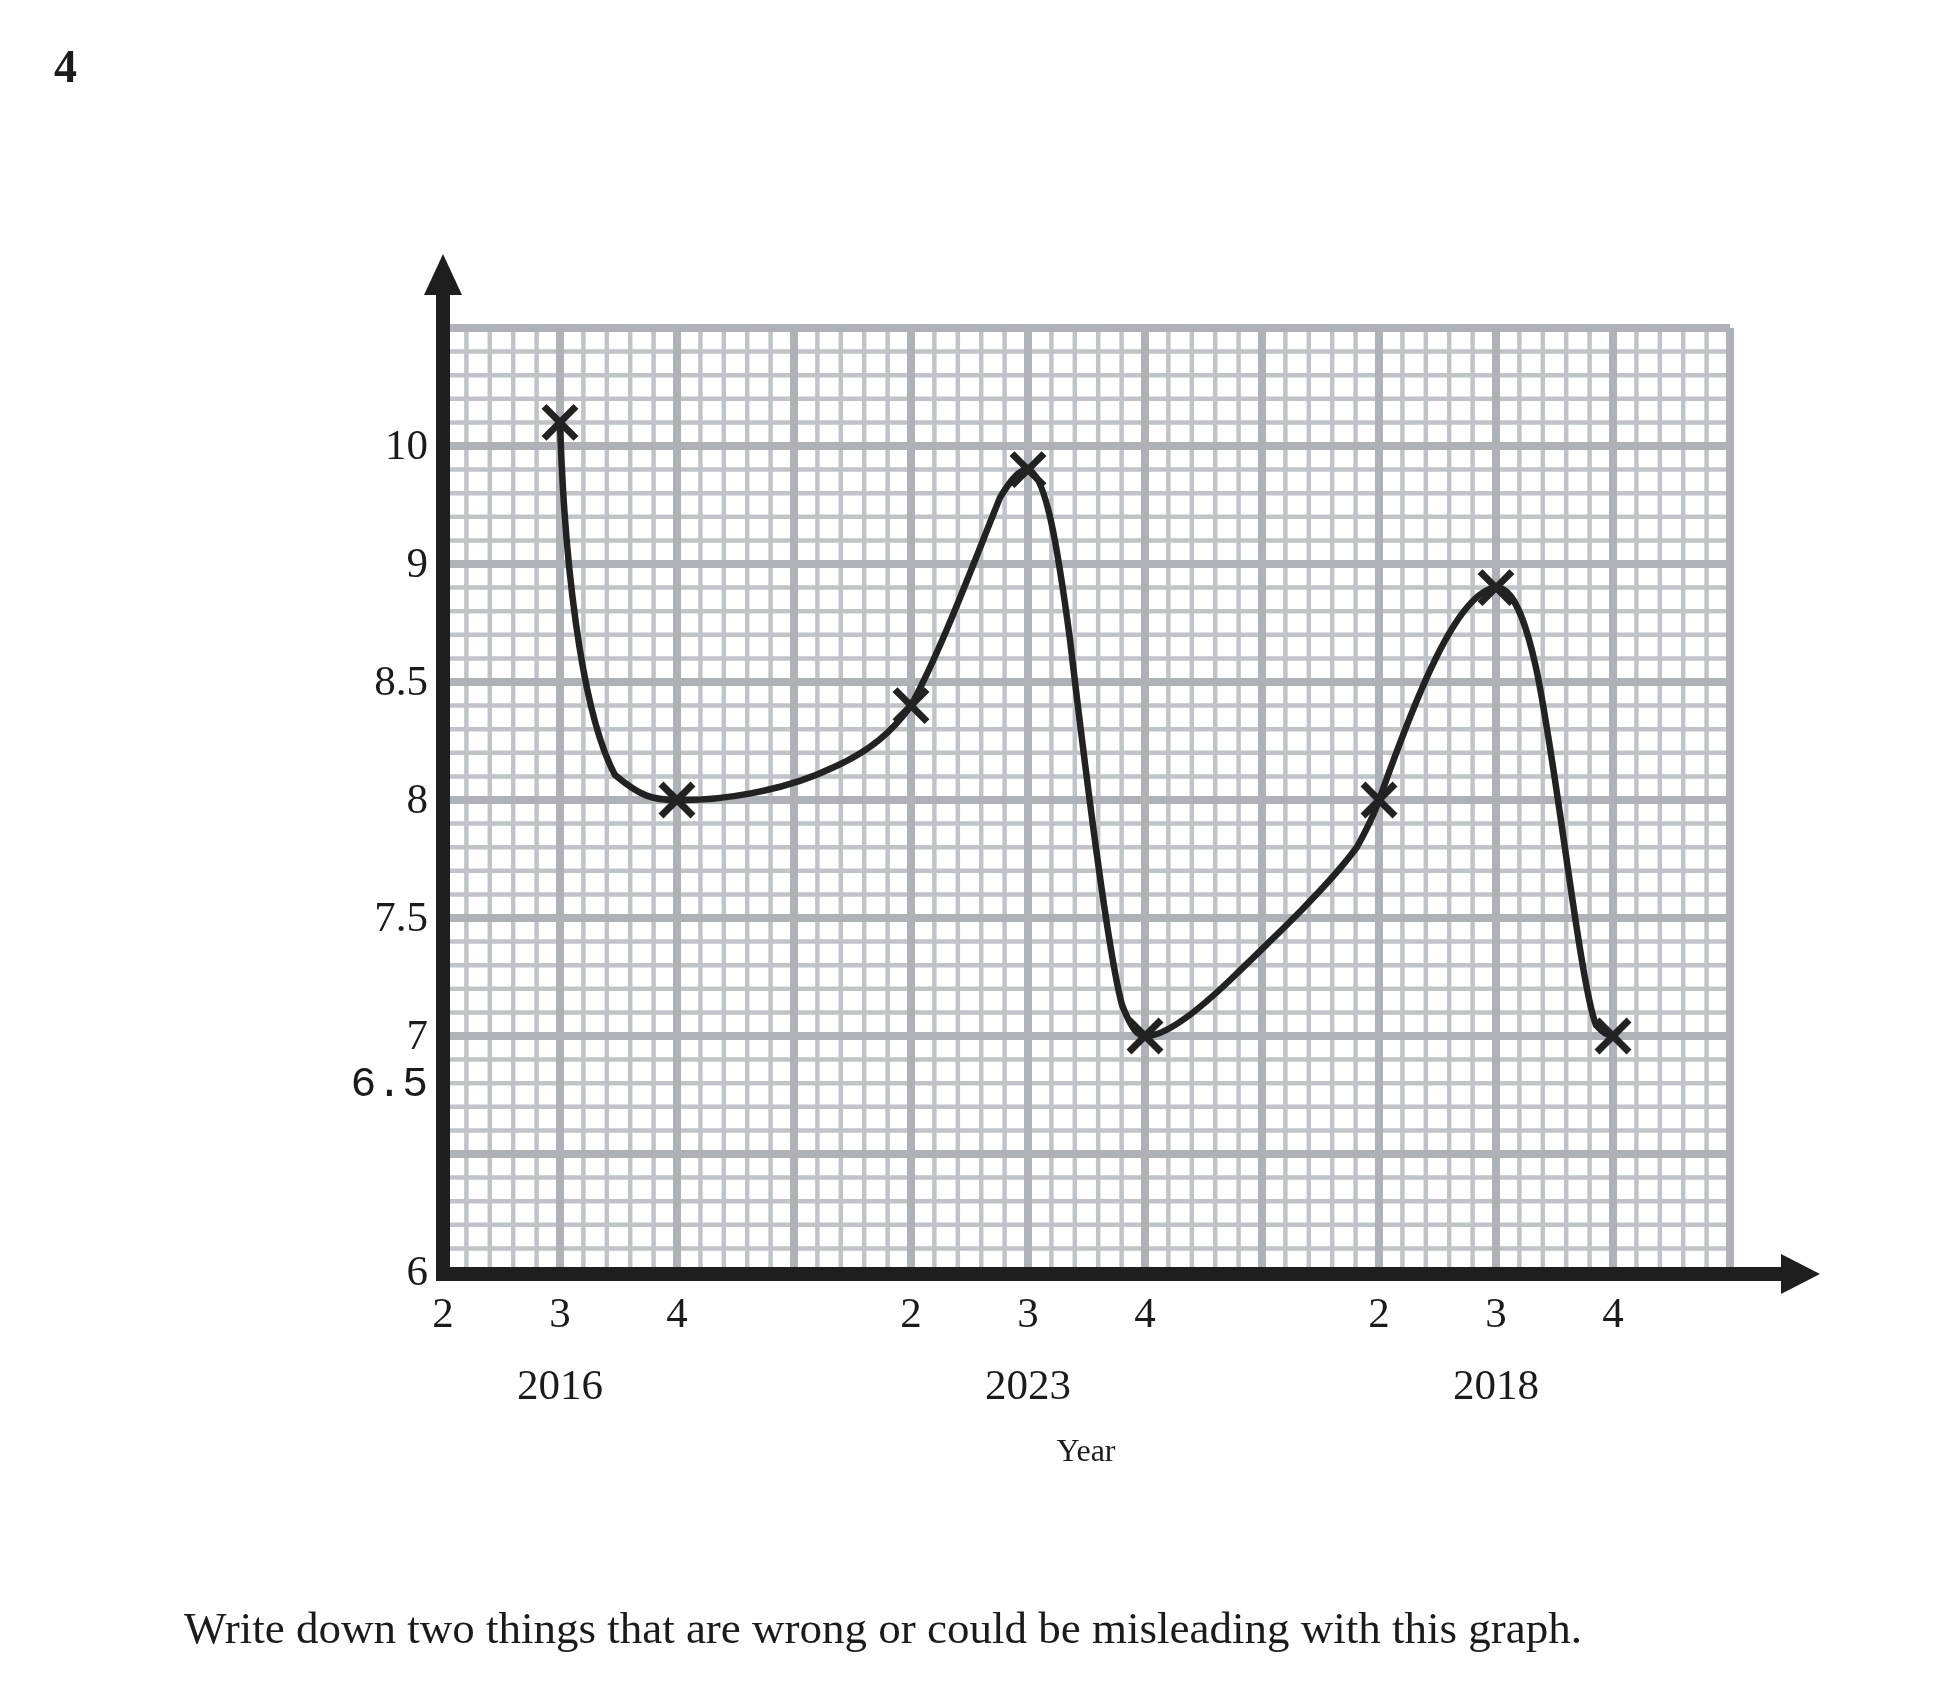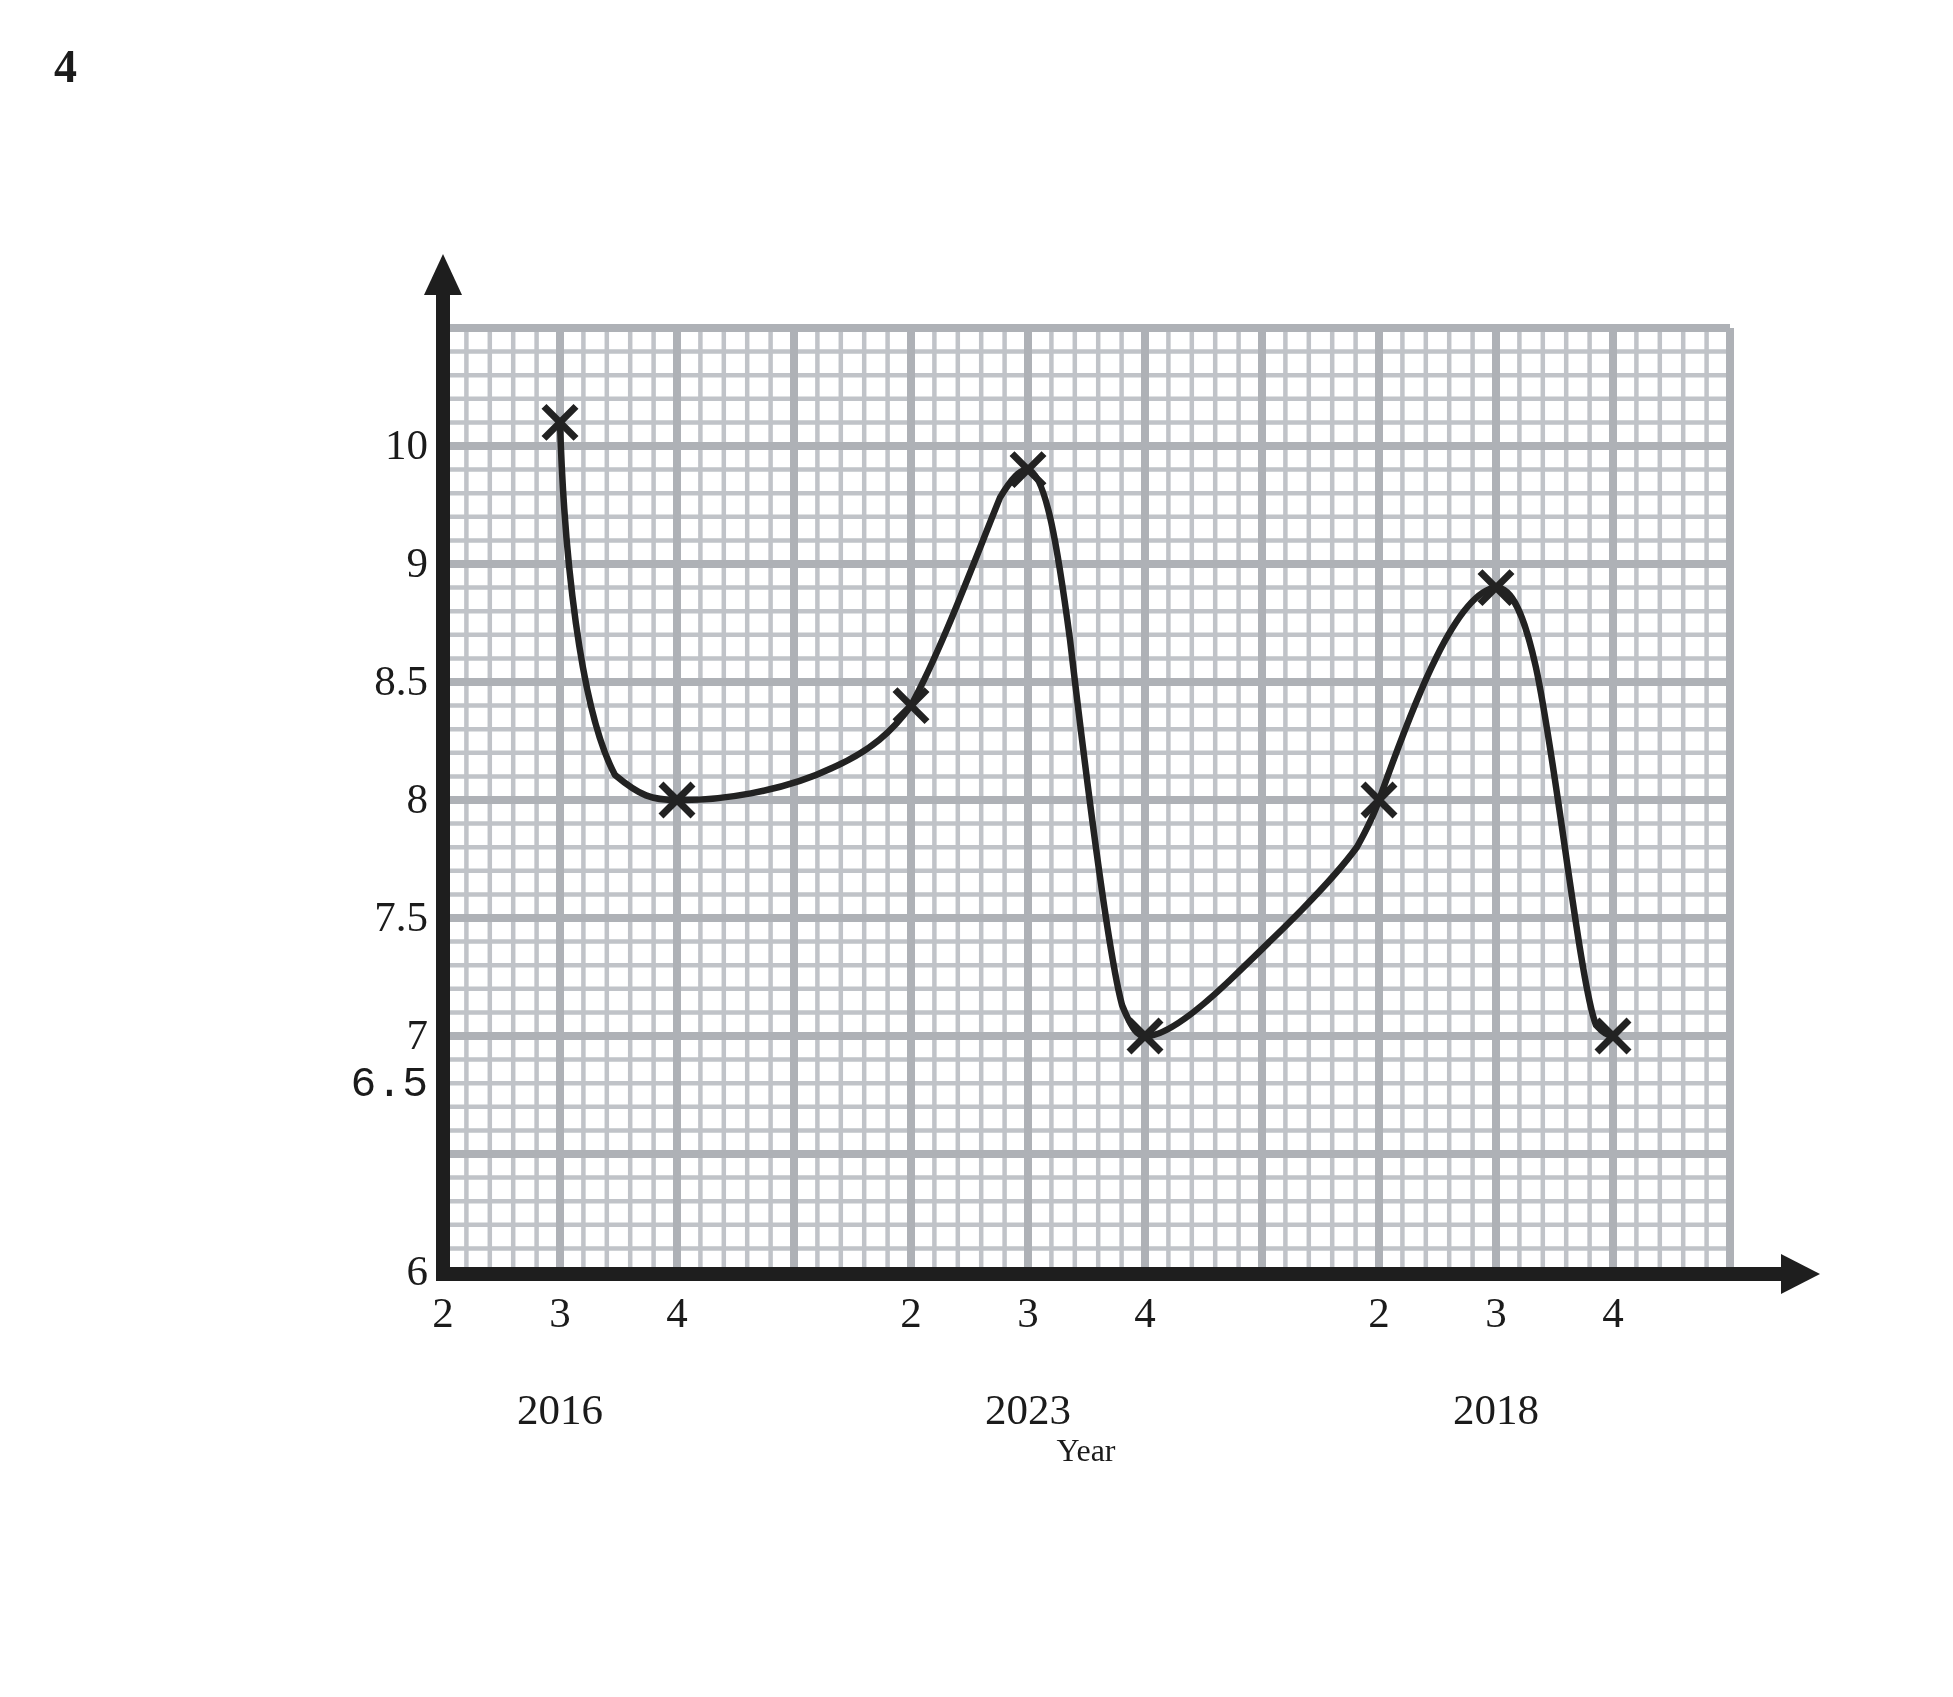--- a/index.html
+++ b/index.html
@@ -4,21 +4,21 @@
 <style>
   html,body{margin:0;padding:0;background:#fff;}
   .page{position:relative;width:1953px;height:1697px;background:#ffffff;overflow:hidden;
         font-family:"Liberation Serif","DejaVu Serif",serif;color:#1b1b1b;}
   .qnum{position:absolute;left:54px;top:40px;font-size:46px;font-weight:700;}
   .qtext{position:absolute;left:184px;top:40px;width:1400px;font-size:45px;line-height:1.27;white-space:pre-line;}
   .ylab{position:absolute;left:63px;top:718px;font-size:43px;line-height:1.32;white-space:pre-line;}
   #chart-svg{position:absolute;left:0;top:0;}
   .ytick{position:absolute;right:1525px;font-size:43px;transform:translateY(-54%);text-align:center;}
   .xtick{position:absolute;top:1288px;font-size:43px;transform:translateX(-50%);}
-  .yearlab{position:absolute;top:1360px;font-size:43px;transform:translateX(-50%);margin-top:25px;}
+  .yearlab{position:absolute;top:1360px;font-size:43px;transform:translateX(-50%);}
   .xtitle{position:absolute;left:1086px;top:1432px;font-size:32px;transform:translateX(-50%);}
   .footer{position:absolute;left:184px;top:1602px;font-size:45px;}
 </style>
 </head>
 <body>
 
 <div class="page">
 
   <div class="qnum">4</div>
 
@@ -89,13 +89,14 @@
       <div class="xtick" style="left: 1613px;">4</div>
     </div>
   <div id="year-labels">
       <div class="yearlab" style="left: 560px;">2016</div>
       <div class="yearlab" style="left: 1028px;">2023</div>
       <div class="yearlab" style="left: 1496px;">2018</div>
     </div>
 
   <div class="xtitle">Year</div>
 
+  <div class="footer">Write down two things that are wrong or could be misleading with this graph.</div>
 </div>
 
 </body></html>

